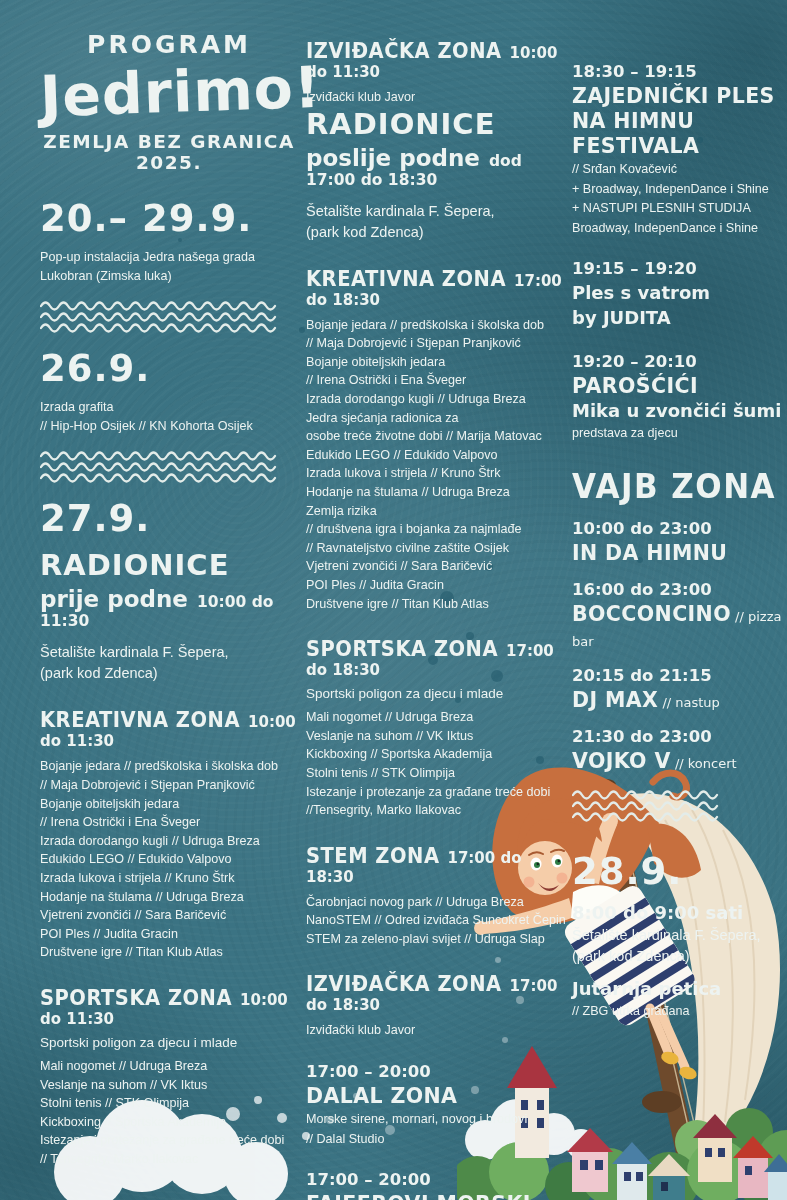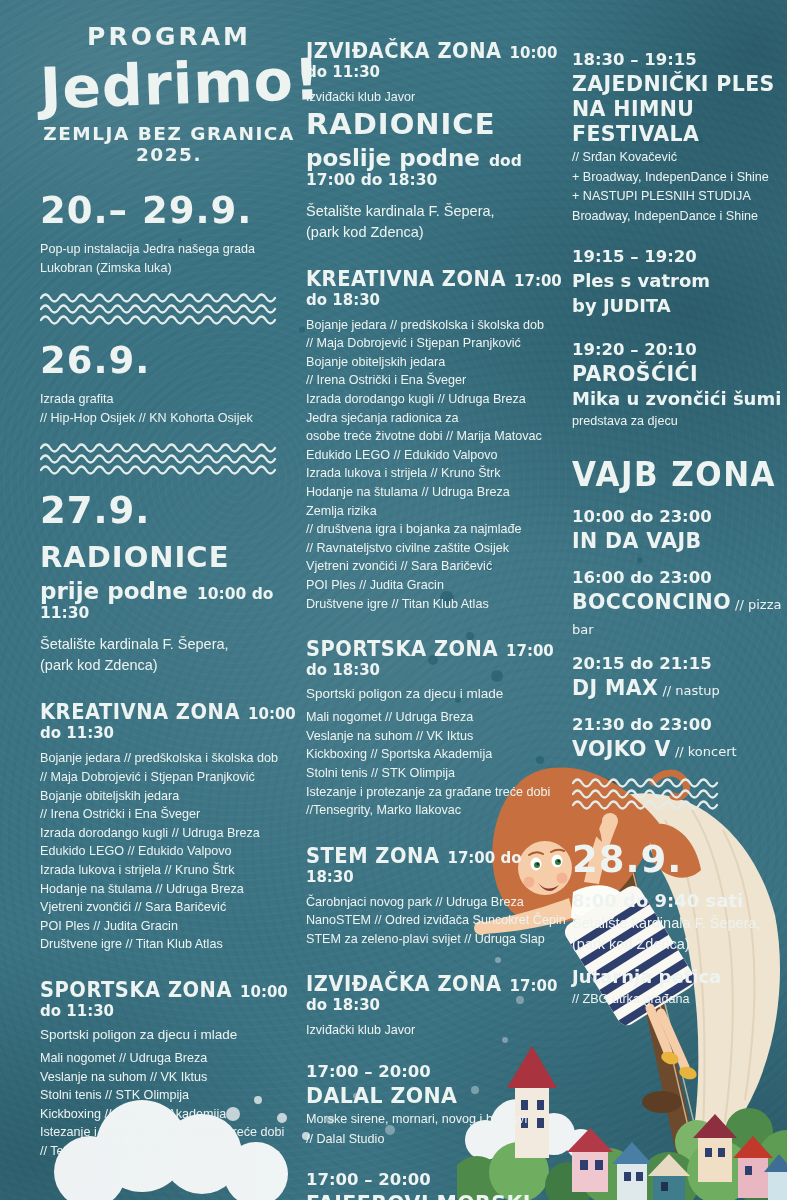--- a/index.html
+++ b/index.html
@@ -11,23 +11,23 @@
       radial-gradient(ellipse 420px 320px at 14% 6%, rgba(255,255,255,0.08), transparent 62%),
       radial-gradient(ellipse 540px 420px at 88% 26%, rgba(9,42,53,0.30), transparent 65%),
       radial-gradient(ellipse 620px 520px at 48% 54%, rgba(255,255,255,0.06), transparent 60%),
       radial-gradient(ellipse 320px 280px at 96% 4%, rgba(10,44,56,0.32), transparent 70%),
       radial-gradient(ellipse 420px 320px at 3% 97%, rgba(13,49,60,0.30), transparent 70%),
       radial-gradient(ellipse 560px 380px at 97% 97%, rgba(10,44,56,0.34), transparent 70%),
       repeating-radial-gradient(circle at 30% 40%, rgba(255,255,255,0.02) 0 2px, transparent 2px 7px),
       repeating-radial-gradient(circle at 70% 70%, rgba(8,40,50,0.04) 0 3px, transparent 3px 9px);
   }
   .col{position:absolute;top:0;z-index:3}
-  #col1{left:40px;width:258px;padding-top:22px}
+  #col1{left:40px;width:258px;padding-top:30px}
   #col2{left:306px;width:262px;padding-top:40px}
-  #col3{left:572px;width:210px;padding-top:28px}
+  #col3{left:572px;width:210px;padding-top:40px}
   .hand{font-family:"DejaVu Sans",sans-serif;font-weight:700;}
   .hd-kicker{font-size:25px;letter-spacing:3px;text-align:center;margin-bottom:0}
   .hd-title{font-size:57px;text-align:center;transform:rotate(-2deg);margin:0 0 6px;letter-spacing:1px}
   .hd-sub{font-size:18.5px;letter-spacing:1.5px;text-align:center;margin-bottom:24px}
   .blk-date{font-size:37px;letter-spacing:1px;margin:4px 0 8px}
   .date-block{margin-bottom:4px}
   .waves{margin:14px 0 8px}
   .wk-heading{font-size:29px;letter-spacing:1px;margin:0 0 4px}
   .wk-row{margin-bottom:12px}
   .wk-script{font-size:23px}
@@ -369,42 +369,42 @@
       </div>
       <div class="event">
         <div class="ev-time hand">19:20 – 20:10</div>
         <div class="ev-title hand">PAROŠĆIĆI</div>
         <div class="ev-script hand">Mika u zvončići šumi</div>
         <div class="line"><span class="sn">predstava za djecu</span></div>
       </div>
       <div class="big hand">VAJB ZONA</div>
       <div class="event compact">
         <div class="ev-time hand">10:00 do 23:00</div>
-        <div class="ev-title hand">IN DA VAJB</div>
+        <div class="ev-title hand">IN DA HIMNU</div>
       </div>
       <div class="event compact">
         <div class="ev-time hand">16:00 do 23:00</div>
         <div class="ev-title hand">BOCCONCINO<span class="ev-note si"> // pizza bar</span></div>
       </div>
       <div class="event compact">
         <div class="ev-time hand">20:15 do 21:15</div>
         <div class="ev-title hand">DJ MAX<span class="ev-note si"> // nastup</span></div>
       </div>
       <div class="event compact">
         <div class="ev-time hand">21:30 do 23:00</div>
         <div class="ev-title hand">VOJKO V<span class="ev-note sn"> // koncert</span></div>
       </div>
       <div class="waves"><svg width="152" height="36">
           <path d="M1,7 q4.5,-7 9,0 t9,0 q4.5,-7 9,0 t9,0 q4.5,-7 9,0 t9,0 q4.5,-7 9,0 t9,0 q4.5,-7 9,0 t9,0 q4.5,-7 9,0 t9,0 q4.5,-7 9,0 t9,0 q4.5,-7 9,0 t9,0" fill="none" stroke="#E3ECE9" stroke-width="2.3" stroke-linecap="round"></path>
           <path d="M1,18 q4.5,-7 9,0 t9,0 q4.5,-7 9,0 t9,0 q4.5,-7 9,0 t9,0 q4.5,-7 9,0 t9,0 q4.5,-7 9,0 t9,0 q4.5,-7 9,0 t9,0 q4.5,-7 9,0 t9,0 q4.5,-7 9,0 t9,0" fill="none" stroke="#E3ECE9" stroke-width="2.3" stroke-linecap="round"></path>
           <path d="M1,29 q4.5,-7 9,0 t9,0 q4.5,-7 9,0 t9,0 q4.5,-7 9,0 t9,0 q4.5,-7 9,0 t9,0 q4.5,-7 9,0 t9,0 q4.5,-7 9,0 t9,0 q4.5,-7 9,0 t9,0 q4.5,-7 9,0 t9,0" fill="none" stroke="#E3ECE9" stroke-width="2.3" stroke-linecap="round"></path>
         </svg></div>
       <div class="event">
         <div class="blk-date hand">28.9.</div>
-        <div class="ev-script hand">8:00 do 9:40 sati</div>
+        <div class="ev-script hand">8:00 do 9:00 sati</div>
         <div class="addr">Šetalište kardinala F. Šepera,</div>
         <div class="addr">(park kod Zdenca)</div>
         <div class="ev-script hand race-name">Jutarnja petica</div>
         <div class="line"><span class="sn">// ZBG utrka građana</span></div>
       </div>
     </div>
 
 </div>
 
 </body></html>

